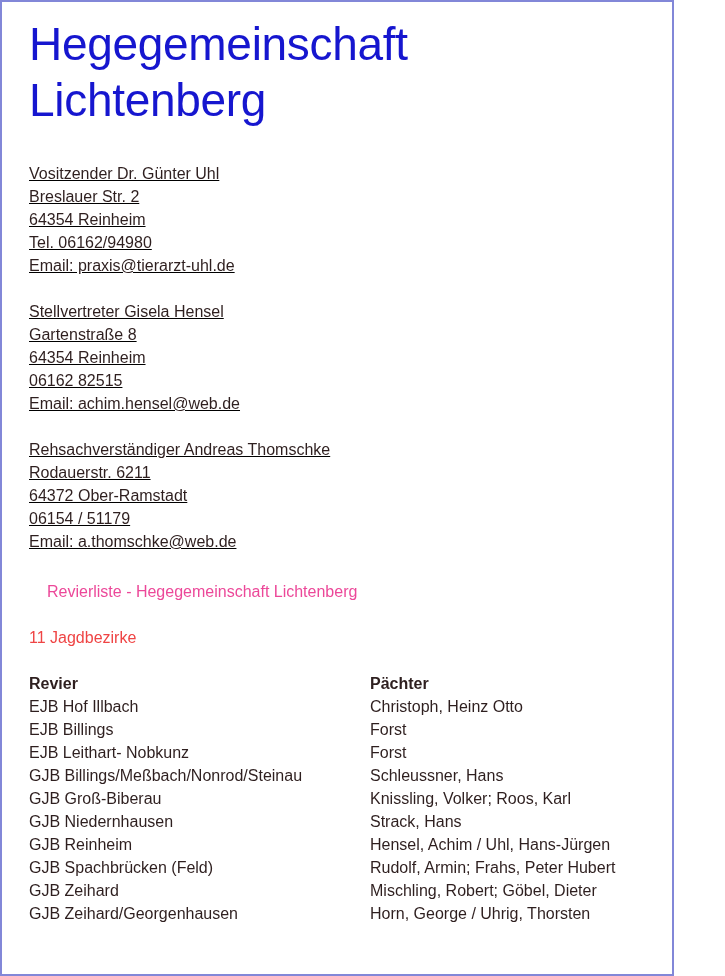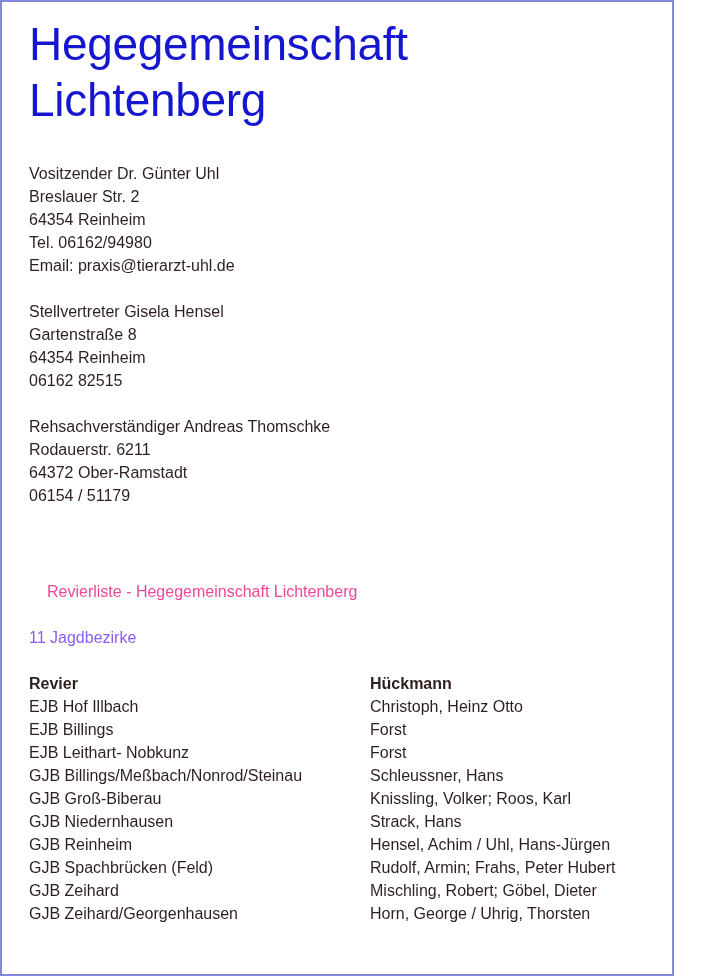--- a/index.html
+++ b/index.html
@@ -44,20 +44,21 @@
 
   
   .contacts {
     position: absolute;
     left: 0;
     top: 160px;
     width: 520px;
   }
   .contact-block {
     margin: 0 0 23px 0;
+    text-decoration: underline;
   }
   .contact-block:last-child {
     margin-bottom: 0;
   }
   .contact-line {
     font-size: 16px;
     line-height: 23px;
     color: #2e1f1f;
     white-space: pre;
   }
@@ -75,21 +76,21 @@
     white-space: pre;
   }
 
   
   .count-line {
     position: absolute;
     left: 0;
     top: 624px;
     font-size: 16px;
     line-height: 23px;
-    color: #8b5cf6;
+    color: #ef4444;
     white-space: pre;
     text-align: right;
   }
 
   
   .revier-table {
     position: absolute;
     left: 0;
     top: 670px;
     width: 680px;
@@ -134,40 +135,42 @@
         <div class="contact-line">64354 Reinheim</div>
         <div class="contact-line">Tel. 06162/94980</div>
         <div class="contact-line">Email: praxis@tierarzt-uhl.de</div>
       </div>
 
       <div class="contact-block">
         <div class="contact-line">Stellvertreter Gisela Hensel</div>
         <div class="contact-line">Gartenstraße 8</div>
         <div class="contact-line">64354 Reinheim</div>
         <div class="contact-line">06162 82515</div>
+        <div class="contact-line">Email: achim.hensel@web.de</div>
       </div>
 
       <div class="contact-block">
         <div class="contact-line">Rehsachverständiger Andreas Thomschke</div>
         <div class="contact-line">Rodauerstr. 6211</div>
         <div class="contact-line">64372 Ober-Ramstadt</div>
         <div class="contact-line">06154 / 51179</div>
+        <div class="contact-line">Email: a.thomschke@web.de</div>
       </div>
 
     </div>
 
     <h2 class="section-heading">Revierliste - Hegegemeinschaft Lichtenberg</h2>
 
     <div class="count-line">11 Jagdbezirke</div>
 
     <table class="revier-table">
       <thead>
         <tr>
           <th class="col-revier">Revier</th>
-          <th class="col-paechter">Hückmann</th>
+          <th class="col-paechter">Pächter</th>
         </tr>
       </thead>
       <tbody>
         <tr>
           <td class="col-revier">EJB Hof Illbach</td>
           <td class="col-paechter">Christoph, Heinz Otto</td>
         </tr>
         <tr>
           <td class="col-revier">EJB Billings</td>
           <td class="col-paechter">Forst</td>

